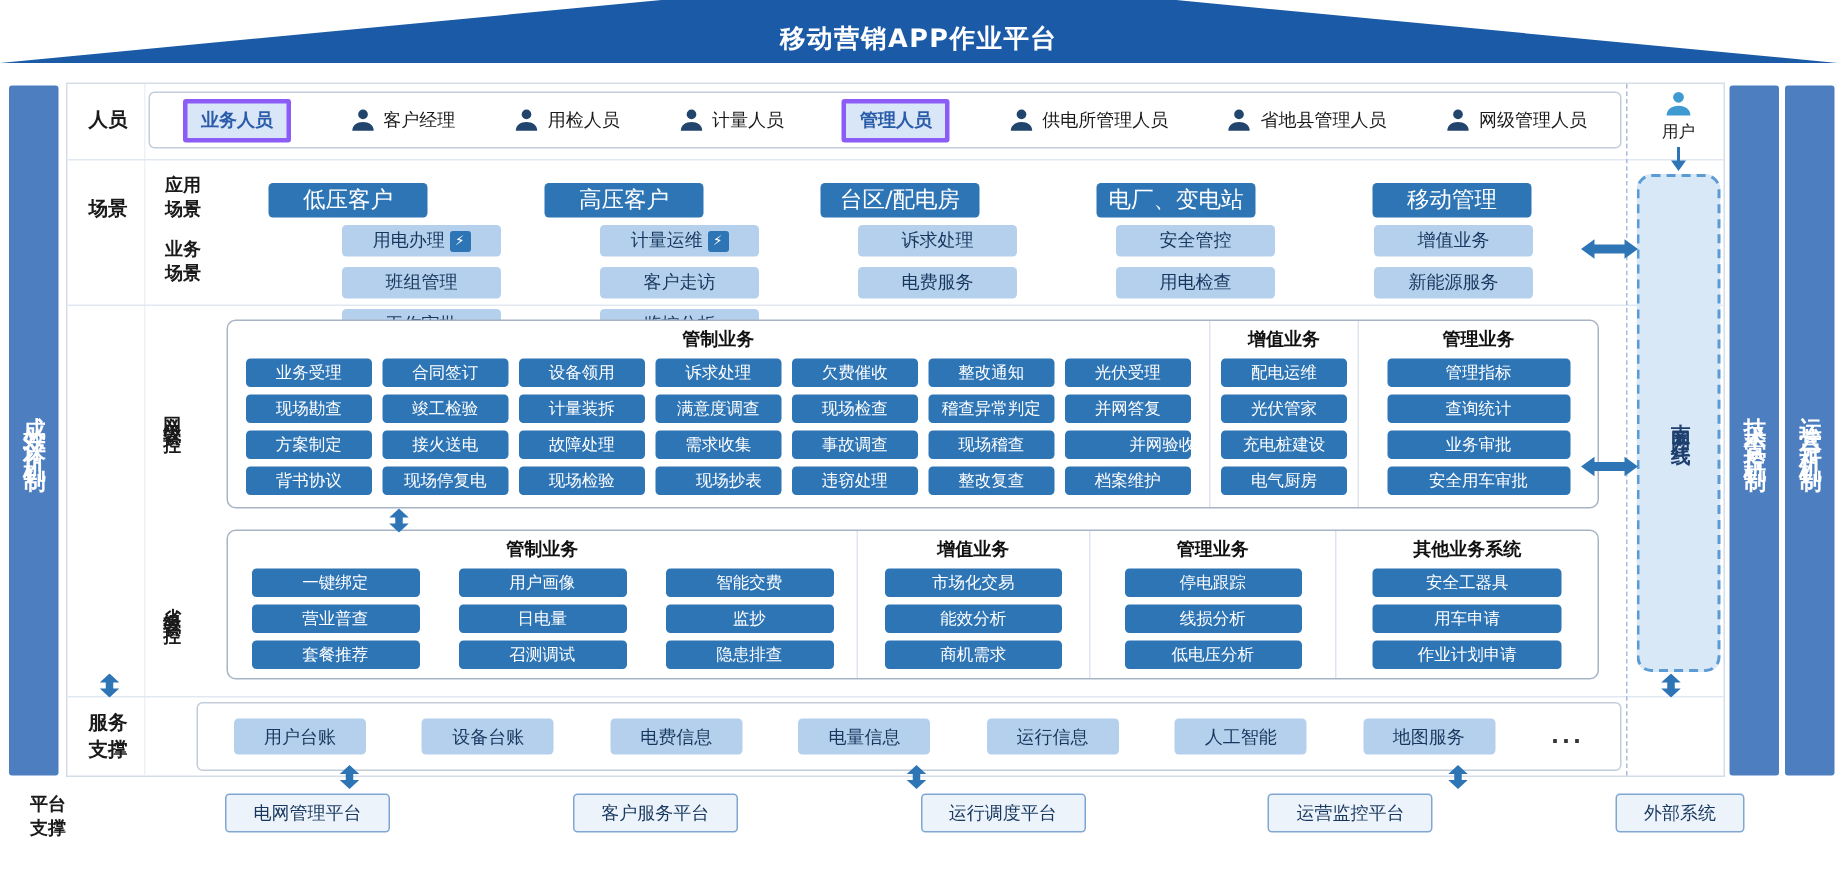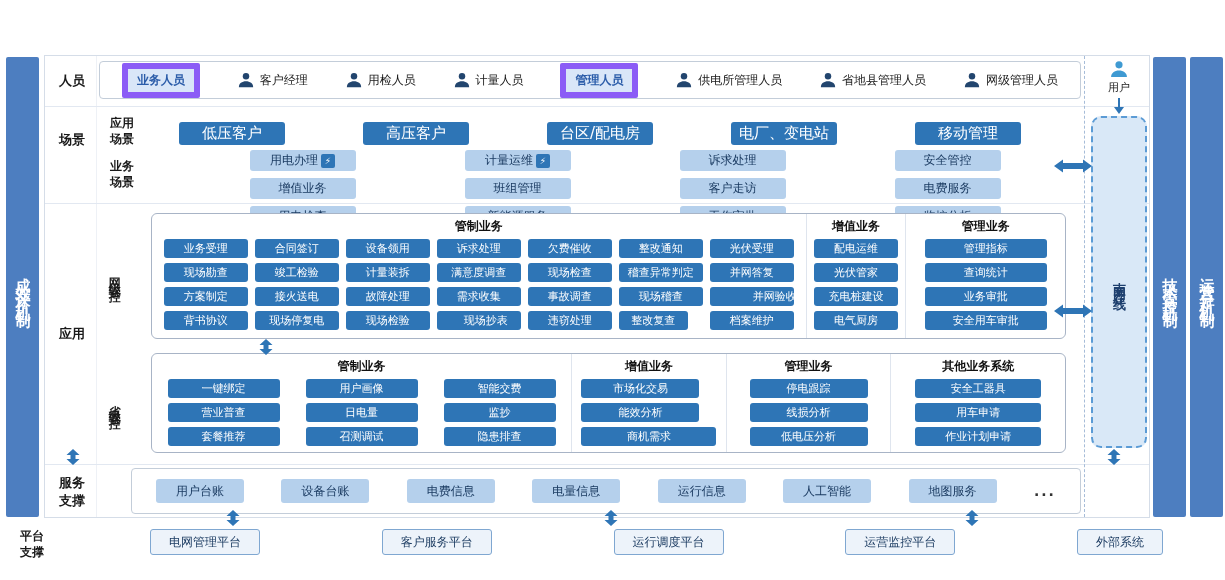--- a/index.html
+++ b/index.html
@@ -42,32 +42,32 @@
                display:flex; align-items:center; justify-content:center; font-size:12px;
                padding:0 18px; height:26px; white-space:nowrap; }
   .chip { background:#2e75b6; color:#fff; border-radius:3px; display:flex; align-items:center;
           justify-content:center; font-size:11px; height:19px; white-space:nowrap; }
   .badge { width:14px; height:14px; background:#2e75b6; color:#fff; font-size:9px; border-radius:2px;
            display:flex; align-items:center; justify-content:center; }
 
   
   .pbox { left:54px; top:5px; width:982px; height:38px; border:1px solid #c3cdd9; border-radius:4px;
           display:flex; align-items:center; justify-content:space-between; padding:0 22px; }
-  .ptag { background:#d9e6f8; border:6px solid #8b5cf6; color:#2b5ca9; font-weight:bold; font-size:12px;
+  .ptag { background:#d9e6f8; border:3px solid #8b5cf6; color:#2b5ca9; font-weight:bold; font-size:12px;
           padding:3px 9px; border-radius:2px; white-space:nowrap; }
   .role { display:flex; align-items:center; gap:5px; font-size:12px; color:#1a1a1a; white-space:nowrap; }
   .person-icon { color:#22456e; display:flex; }
   .user-icon { color:#3f9ad2; display:flex; }
   .user-block { display:flex; flex-direction:column; align-items:center; gap:1px; font-size:11px; color:#1a1a1a; }
 
   
   .appscene-row { left:134px; top:65px; width:842px; height:24px; display:flex;
                   justify-content:space-between; align-items:center; }
   .appscene-row .btn-dark { width:106px; height:23px; }
-  .bizgrid { left:150px; top:94px; width:860px; display:grid; grid-template-columns:repeat(4,1fr);
+  .bizgrid { left:150px; top:94px; width:860px; display:grid; grid-template-columns:repeat(5,1fr);
              row-gap:7px; justify-items:center; }
   .bizgrid .btn-light { width:106px; height:21px; }
 
   
   .groupbox { border:1px solid #a8b4c6; border-radius:6px; display:flex; background:#fff; }
   .gsec { display:flex; flex-direction:column; }
   .gsec + .gsec { border-left:1px solid #dfe5ee; }
   .gsec-title { text-align:center; font-weight:bold; font-size:12px; color:#111; padding-top:4px; height:22px; }
   .ggrid { display:grid; justify-content:center; align-content:start; padding-top:3px; }
   .grid7 { grid-template-columns:repeat(7,84px); gap:5px 7px; }
@@ -91,20 +91,23 @@
   .svcbox .btn-light { width:88px; height:24px; }
   .ellipsis { font-size:14px; font-weight:bold; color:#333; letter-spacing:2px; }
   .platform-row { left:150px; top:528px; width:1013px; height:28px; display:flex;
                   justify-content:space-between; align-items:center; }
 </style>
 </head>
 <body>
 
 <div class="canvas">
 
+  <div class="abs roof">
+    <div class="roof-title">移动营销APP作业平台</div>
+  </div>
 
   <div class="abs vbar" style="left:6px;">
     <span>成效评价机制</span>
   </div>
   <div class="abs vbar" style="left:1153px;">
     <span>技术管控机制</span>
   </div>
   <div class="abs vbar" style="left:1190px;">
     <span>运营分析机制</span>
   </div>
@@ -218,21 +221,20 @@
       <div class="btn-light">增值业务</div>
       <div class="btn-light">班组管理</div>
       <div class="btn-light">客户走访</div>
       <div class="btn-light">电费服务</div>
       <div class="btn-light">用电检查</div>
       <div class="btn-light">新能源服务</div>
       <div class="btn-light">工作审批</div>
       <div class="btn-light">监控分析</div>
     </div>
 
-    <div class="m-abs rowlabel" style="top:149px;height:258px;">应用</div>
 
     <div class="m-abs sublabel vlabel" style="left:58px;top:160px;width:22px;height:120px;">
       <span>网级管控</span>
     </div>
     <div class="m-abs groupbox" style="left:106px;top:157px;width:915px;height:126px;">
       <div class="gsec" style="width:655px;">
         <div class="gsec-title">管制业务</div>
         <div class="ggrid grid7">
             <div class="chip" style="width:84px;">业务受理</div>
             <div class="chip" style="width:84px;">合同签订</div>
@@ -253,21 +255,21 @@
             <div class="chip" style="width:84px;">故障处理</div>
             <div class="chip" style="width:84px;">需求收集</div>
             <div class="chip" style="width:84px;">事故调查</div>
             <div class="chip" style="width:84px;">现场稽查</div>
             <div class="chip" style="width:84px;padding-left:46px;">并网验收</div>
             <div class="chip" style="width:84px;">背书协议</div>
             <div class="chip" style="width:84px;">现场停复电</div>
             <div class="chip" style="width:84px;">现场检验</div>
             <div class="chip" style="width:84px;padding-left:14px;">现场抄表</div>
             <div class="chip" style="width:84px;">违窃处理</div>
-            <div class="chip" style="width:69px;">整改复查</div>
+            <div class="chip" style="width:84px;">整改复查</div>
             <div class="chip" style="width:84px;">档案维护</div>
           </div>
       </div>
       <div class="gsec" style="width:100px;">
         <div class="gsec-title">增值业务</div>
         <div class="ggrid grid1">
             <div class="chip" style="width:84px;">配电运维</div>
             <div class="chip" style="width:84px;">光伏管家</div>
             <div class="chip" style="width:84px;">充电桩建设</div>
             <div class="chip" style="width:84px;">电气厨房</div>
@@ -306,21 +308,21 @@
             <div class="chip" style="width:112px;">套餐推荐</div>
             <div class="chip" style="width:112px;">召测调试</div>
             <div class="chip" style="width:112px;">隐患排查</div>
           </div>
       </div>
       <div class="gsec" style="width:155px;">
         <div class="gsec-title">增值业务</div>
         <div class="ggrid grid1">
             <div class="chip" style="width:118px;">市场化交易</div>
             <div class="chip" style="width:118px;">能效分析</div>
-            <div class="chip" style="width:135px;">商机需求</div>
+            <div class="chip" style="width:118px;">商机需求</div>
           </div>
       </div>
       <div class="gsec" style="width:165px;">
         <div class="gsec-title">管理业务</div>
         <div class="ggrid grid1">
             <div class="chip" style="width:118px;">停电跟踪</div>
             <div class="chip" style="width:118px;">线损分析</div>
             <div class="chip" style="width:118px;">低电压分析</div>
           </div>
       </div>

